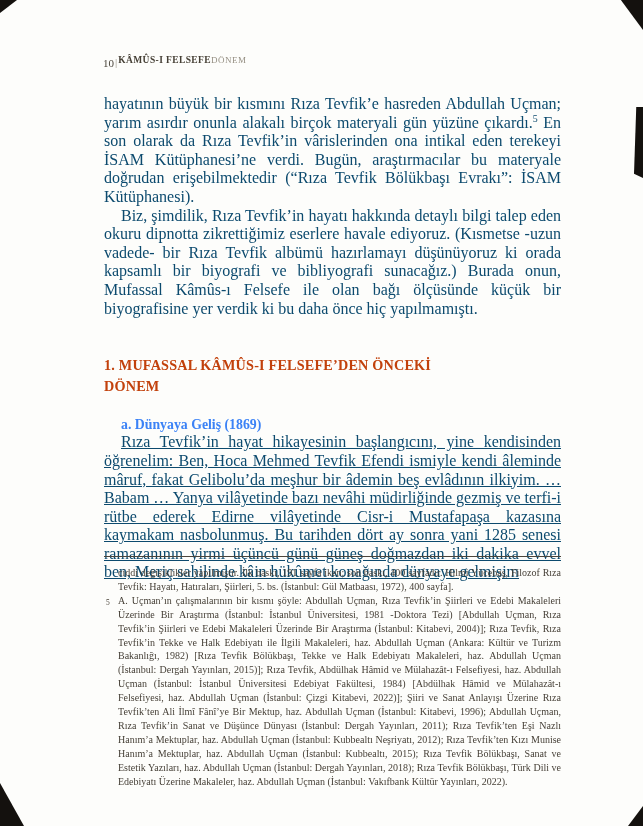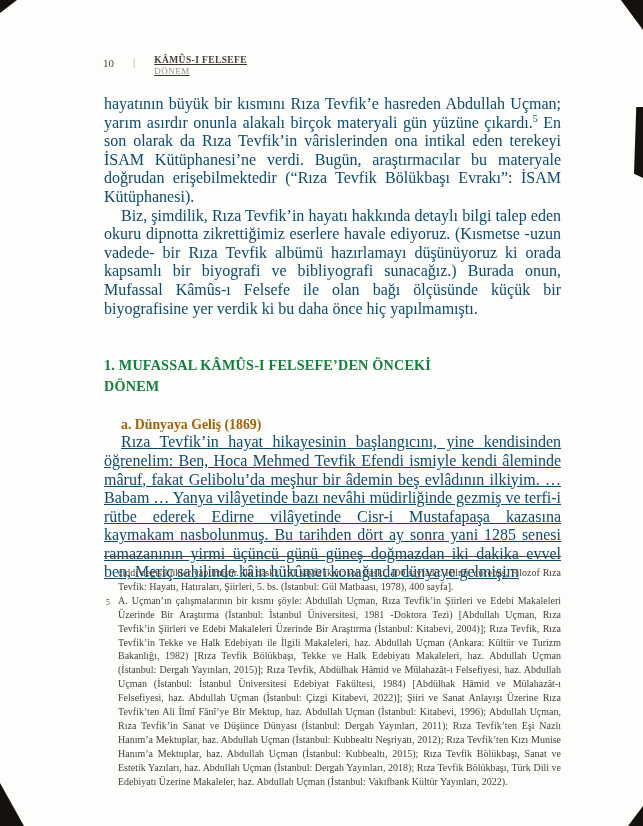--- a/index.html
+++ b/index.html
@@ -2,35 +2,35 @@
 <html><head>
 <meta charset="utf-8">
 <style>
   html,body{margin:0;padding:0;background:#e9e7e2;}
   .page{
     position:relative;width:643px;height:826px;margin:0 auto;
     background:#fdfdfb;overflow:hidden;
     font-family:"Liberation Serif", serif;color:#37312a;
   }
   
-  .header{position:absolute;top:55px;left:103px;display:flex;align-items:flex-start;gap:19px;}
+  .header{position:absolute;top:55px;left:103px;display:flex;align-items:flex-start;gap:1px;}
   .pagenum{font-size:11px;color:#4c463d;padding-top:2px;}
   .hbar{color:#9a948a;font-size:11px;padding-top:1px;}
-  .htitles{display:flex;flex-direction:column;line-height:1.2;text-decoration:underline;}
+  .htitles{display:flex;flex-direction:row;line-height:1.2;}
   .htitle{font-size:9.5px;font-weight:bold;letter-spacing:.4px;color:#453f35;}
   .hchapter{font-size:9px;color:#958f83;letter-spacing:.5px;}
   
   .content{position:absolute;left:104px;top:95px;width:457px;}
   p.body{font-size:16px;line-height:18.6px;text-align:justify;margin:0;color:#0c4a6e;}
   p.indent{text-indent:17px;}
   h2.section{
     font-size:14.2px;line-height:1.45;margin:37px 0 0 0;max-width:372px;
-    font-weight:bold;color:#15803d;letter-spacing:.2px;
+    font-weight:bold;color:#c2410c;letter-spacing:.2px;
   }
-  h3.sub{font-size:13.8px;margin:21px 0 0 17px;font-weight:bold;color:#a16207;}
+  h3.sub{font-size:13.8px;margin:21px 0 0 17px;font-weight:bold;color:#3b82f6;}
   .pafter{margin-top:11px;text-decoration:underline;}
   
   .footnotes{position:absolute;left:104px;top:556px;width:457px;}
   .fnrule{border:0;border-top:1.5px solid #4a443b;margin:0 0 9px 0;width:100%;}
   .fn{font-size:10px;line-height:13.9px;text-align:justify;margin:0 0 0 14px;color:#453f36;position:relative;}
   .fnmark{position:absolute;left:-12px;top:2px;font-size:7.5px;color:#453f36;}
   .it{}
   sup{font-size:.62em;line-height:0;vertical-align:super;}
   
   .art{position:absolute;background:#14110e;}
@@ -57,21 +57,21 @@
   <div class="content">
     <p class="body"><span>hayatının büyük bir kısmını Rıza Tevfik’e hasreden Abdullah Uçman; yarım asırdır onunla alakalı birçok materyali gün yüzüne çıkardı.</span><sup>5</sup><span> En son olarak da Rıza Tevfik’in vârislerinden ona intikal eden terekeyi İSAM Kütüphanesi’ne verdi. Bugün, araştırmacılar bu materyale doğrudan erişebilmektedir (“Rıza Tevfik Bölükbaşı Evrakı”: İSAM Kütüphanesi).</span></p>
     <p class="body indent"><span>Biz, şimdilik, Rıza Tevfik’in hayatı hakkında detaylı bilgi talep eden okuru dipnotta zikrettiğimiz eserlere havale ediyoruz. (Kısmetse -uzun vadede- bir Rıza Tevfik albümü hazırlamayı düşünüyoruz ki orada kapsamlı bir biyografi ve bibliyografi sunacağız.) Burada onun, </span><span class="it">Mufassal Kâmûs-ı Felsefe</span><span> ile olan bağı ölçüsünde küçük bir biyografisine yer verdik ki bu daha önce hiç yapılmamıştı.</span></p>
     <h2 class="section"><span>1. </span><span class="it">MUFASSAL KÂMÛS-I FELSEFE</span><span>’DEN ÖNCEKİ DÖNEM</span></h2>
     <h3 class="sub">a. Dünyaya Geliş (1869)</h3>
     <p class="body indent pafter"><span>Rıza Tevfik’in hayat hikayesinin başlangıcını, yine kendisinden öğrenelim: Ben, Hoca Mehmed Tevfik Efendi ismiyle kendi âleminde mâruf, fakat Gelibolu’da meşhur bir âdemin beş evlâdının ilkiyim. … Babam … Yanya vilâyetinde bazı nevâhi müdirliğinde gezmiş ve terfi-i rütbe ederek Edirne vilâyetinde Cisr-i Mustafapaşa kazasına kaymakam nasbolunmuş. Bu tarihden dört ay sonra yani 1285 senesi ramazanının yirmi üçüncü günü güneş doğmazdan iki dakika evvel ben, Meriç sahilinde kâin hükûmet konağında dünyaye gelmişim</span></p>
   </div>
 
   <div class="footnotes">
     <hr class="fnrule">
-    <p class="fn"><span>ciddi değişiklikler yapılmıştır. İlk baskı, 191 sayfa iken; son baskı, 400 sayfadır. Hilmi Yücebaş, </span><span class="it">Filozof Rıza Tevfik: Hayatı, Hatıraları, Şiirleri</span><span>, 5. bs. (İstanbul: Gül Matbaası, 1978), 400 sayfa].</span></p>
+    <p class="fn"><span>ciddi değişiklikler yapılmıştır. İlk baskı, 191 sayfa iken; son baskı, 400 sayfadır. Hilmi Yücebaş, </span><span class="it">Filozof Rıza Tevfik: Hayatı, Hatıraları, Şiirleri</span><span>, 5. bs. (İstanbul: Gül Matbaası, 1972), 400 sayfa].</span></p>
     <p class="fn"><span class="fnmark">5</span><span><span>A. Uçman’ın çalışmalarının bir kısmı şöyle: Abdullah Uçman, </span><span class="it">Rıza Tevfik’in Şiirleri ve Edebi Makaleleri Üzerinde Bir Araştırma</span><span> (İstanbul: İstanbul Üniversitesi, 1981 -Doktora Tezi) [Abdullah Uçman, </span><span class="it">Rıza Tevfik’in Şiirleri ve Edebi Makaleleri Üzerinde Bir Araştırma</span><span> (İstanbul: Kitabevi, 2004)]; Rıza Tevfik, </span><span class="it">Rıza Tevfik’in Tekke ve Halk Edebiyatı ile İlgili Makaleleri</span><span>, haz. Abdullah Uçman (Ankara: Kültür ve Turizm Bakanlığı, 1982) [Rıza Tevfik Bölükbaşı, </span><span class="it">Tekke ve Halk Edebiyatı Makaleleri</span><span>, haz. Abdullah Uçman (İstanbul: Dergah Yayınları, 2015)]; Rıza Tevfik, </span><span class="it">Abdülhak Hâmid ve Mülahazât-ı Felsefiyesi</span><span>, haz. Abdullah Uçman (İstanbul: İstanbul Üniversitesi Edebiyat Fakültesi, 1984) [</span><span class="it">Abdülhak Hâmid ve Mülahazât-ı Felsefiyesi</span><span>, haz. Abdullah Uçman (İstanbul: Çizgi Kitabevi, 2022)]; Şiiri ve Sanat Anlayışı Üzerine Rıza Tevfik’ten Ali İlmî </span><span class="it">Fânî’ye Bir Mektup</span><span>, haz. Abdullah Uçman (İstanbul: Kitabevi, 1996); Abdullah Uçman, </span><span class="it">Rıza Tevfik’in Sanat ve Düşünce Dünyası</span><span> (İstanbul: Dergah Yayınları, 2011); </span><span class="it">Rıza Tevfik’ten Eşi Nazlı Hanım’a Mektuplar</span><span>, haz. Abdullah Uçman (İstanbul: Kubbealtı Neşriyatı, 2012); </span><span class="it">Rıza Tevfik’ten Kızı Munise Hanım’a Mektuplar</span><span>, haz. Abdullah Uçman (İstanbul: Kubbealtı, 2015); Rıza Tevfik Bölükbaşı, </span><span class="it">Sanat ve Estetik Yazıları</span><span>, haz. Abdullah Uçman (İstanbul: Dergah Yayınları, 2018); Rıza Tevfik Bölükbaşı, </span><span class="it">Türk Dili ve Edebiyatı Üzerine Makaleler</span><span>,  haz. Abdullah Uçman (İstanbul: Vakıfbank Kültür Yayınları, 2022).</span></span></p>
   </div>
 
   <div class="art art-tl"></div>
   <div class="art art-tr"></div>
   <div class="art art-r"></div>
   <div class="art art-bl"></div>
   <div class="art art-br"></div>
 
 </div>

